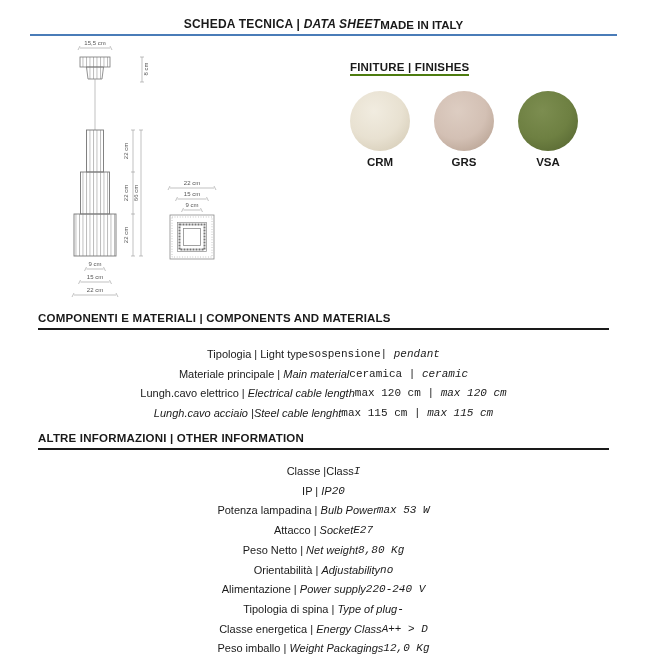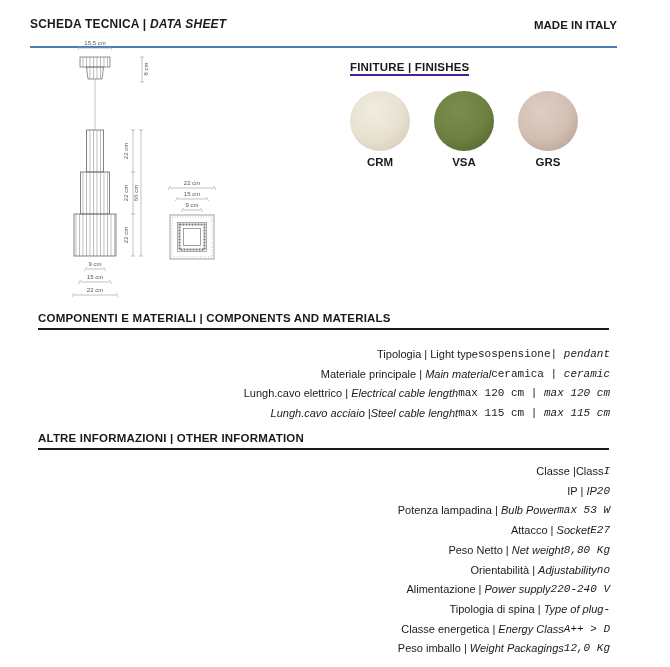--- a/index.html
+++ b/index.html
@@ -3,47 +3,47 @@
 <meta charset="utf-8">
 <style>
   html,body{margin:0;padding:0;background:#fff;}
   .page{position:relative;width:670px;height:667px;background:#ffffff;overflow:hidden;
         font-family:"Liberation Sans",sans-serif;color:#1a1a1a;}
   .b{font-weight:bold;}
   .it{font-style:italic;}
 
   
   .doc-header{position:absolute;left:30px;top:17px;width:587px;display:flex;
-              justify-content:space-between;align-items:flex-end;
-              border-bottom:2px solid #4a7cb8;padding-bottom:15px;}
+              justify-content:center;align-items:flex-end;
+              border-bottom:2px solid #4a7cb8;padding-bottom:3px;}
   .doc-title{font-size:12px;font-weight:bold;letter-spacing:.2px;}
   .doc-origin{font-size:11.5px;font-weight:bold;}
 
   
   .drawing{position:absolute;left:30px;top:38px;width:235px;height:262px;}
   .drawing text{font-family:"Liberation Sans",sans-serif;font-size:6px;fill:#555;}
 
   
   .finishes{position:absolute;left:350px;top:57px;width:230px;}
   .finishes-heading{display:inline-block;font-size:11.5px;font-weight:bold;margin:0;
-                    border-bottom:2px solid #4c1d95;padding-bottom:1px;letter-spacing:.2px;}
+                    border-bottom:2px solid #4d7c0f;padding-bottom:1px;letter-spacing:.2px;}
   .swatches{display:flex;gap:24px;margin-top:15px;}
   .swatch-item{width:60px;text-align:center;}
   .swatch-circle{width:60px;height:60px;border-radius:50%;}
   .swatch-label{margin-top:5px;font-size:11.5px;font-weight:bold;}
 
   
   .section{position:absolute;left:30px;width:587px;}
   .section-components{top:304px;}
   .section-other{top:424px;}
   .section-heading{font-size:11.5px;font-weight:bold;margin:8px;padding-bottom:4px;
                    border-bottom:2px solid #1a1a1a;letter-spacing:.2px;}
   .rows{padding-top:7px;}
   .section-other .rows{padding-top:4px;}
-  .row{display:flex;justify-content:flex-end;font-size:11px;line-height:19.7px;
+  .row{display:flex;justify-content:center;font-size:11px;line-height:19.7px;
        padding:0 7px;}
   .lab{white-space:pre;}
   .val{white-space:pre;text-align:right;font-family:Liberation Mono, monospace;}
 </style>
 </head>
 <body>
 
 <div class="page">
 
   <header class="doc-header" style="border-bottom-color: rgb(74, 124, 184);">
@@ -108,26 +108,26 @@
   </svg>
 
   <section class="finishes">
     <h2 class="finishes-heading">FINITURE | FINISHES</h2>
     <div class="swatches">
       <div class="swatch-item">
         <div class="swatch-circle" style="background: radial-gradient(circle at 40% 33%, rgb(241, 236, 224) 0%, rgb(232, 225, 209) 52%, rgb(210, 200, 178) 96%);"></div>
         <div class="swatch-label">CRM</div>
       </div>
       <div class="swatch-item">
+        <div class="swatch-circle" style="background: radial-gradient(circle at 40% 33%, rgb(221, 205, 194) 0%, rgb(211, 192, 180) 52%, rgb(178, 156, 140) 96%);"></div>
+        <div class="swatch-label">GRS</div>
+      </div>
+      <div class="swatch-item">
         <div class="swatch-circle" style="background: radial-gradient(circle at 40% 33%, rgb(124, 141, 80) 0%, rgb(110, 128, 66) 52%, rgb(83, 99, 47) 96%);"></div>
         <div class="swatch-label">VSA</div>
-      </div>
-      <div class="swatch-item">
-        <div class="swatch-circle" style="background: radial-gradient(circle at 40% 33%, rgb(221, 205, 194) 0%, rgb(211, 192, 180) 52%, rgb(178, 156, 140) 96%);"></div>
-        <div class="swatch-label">GRS</div>
       </div>
     </div>
   </section>
 
   <section class="section section-components">
     <h2 class="section-heading">COMPONENTI E MATERIALI | COMPONENTS AND MATERIALS</h2>
     <div class="rows">
       <div class="row">
         <span class="lab"><span>Tipologia</span><span> | </span><span>Light type</span></span>
         <span class="val"><span>sospensione</span><span>| </span><span class="it">pendant</span></span>

